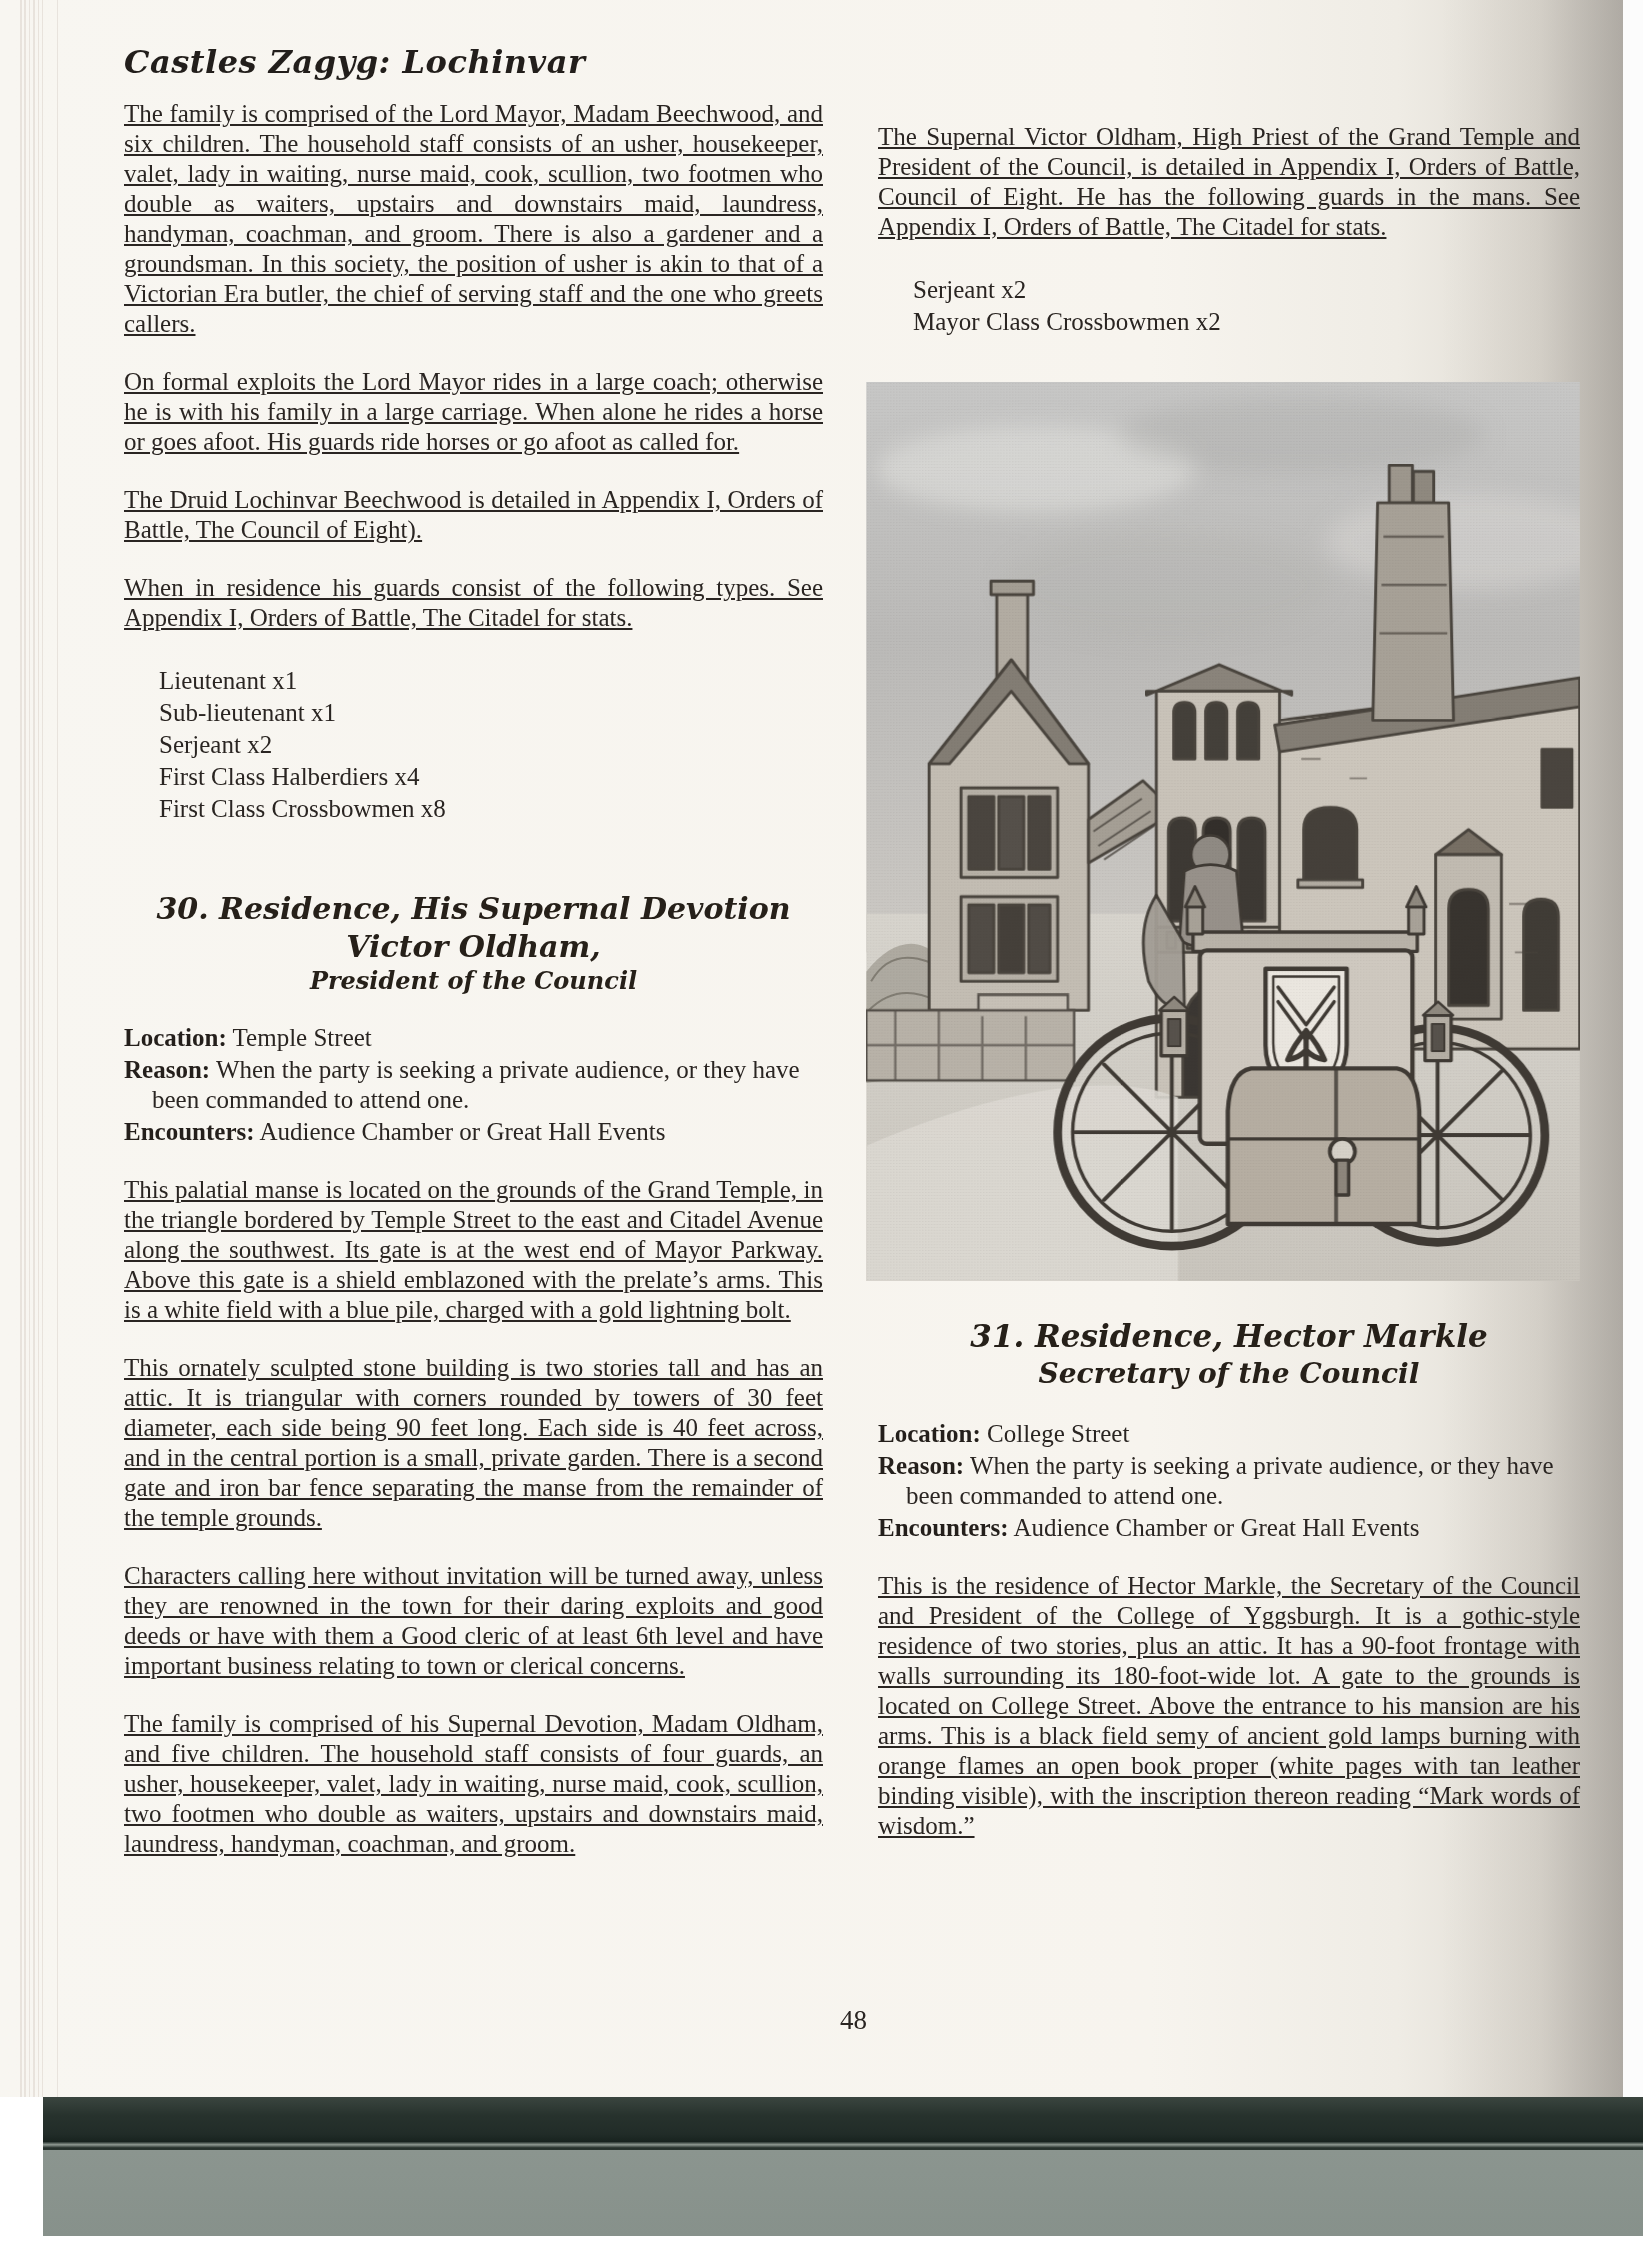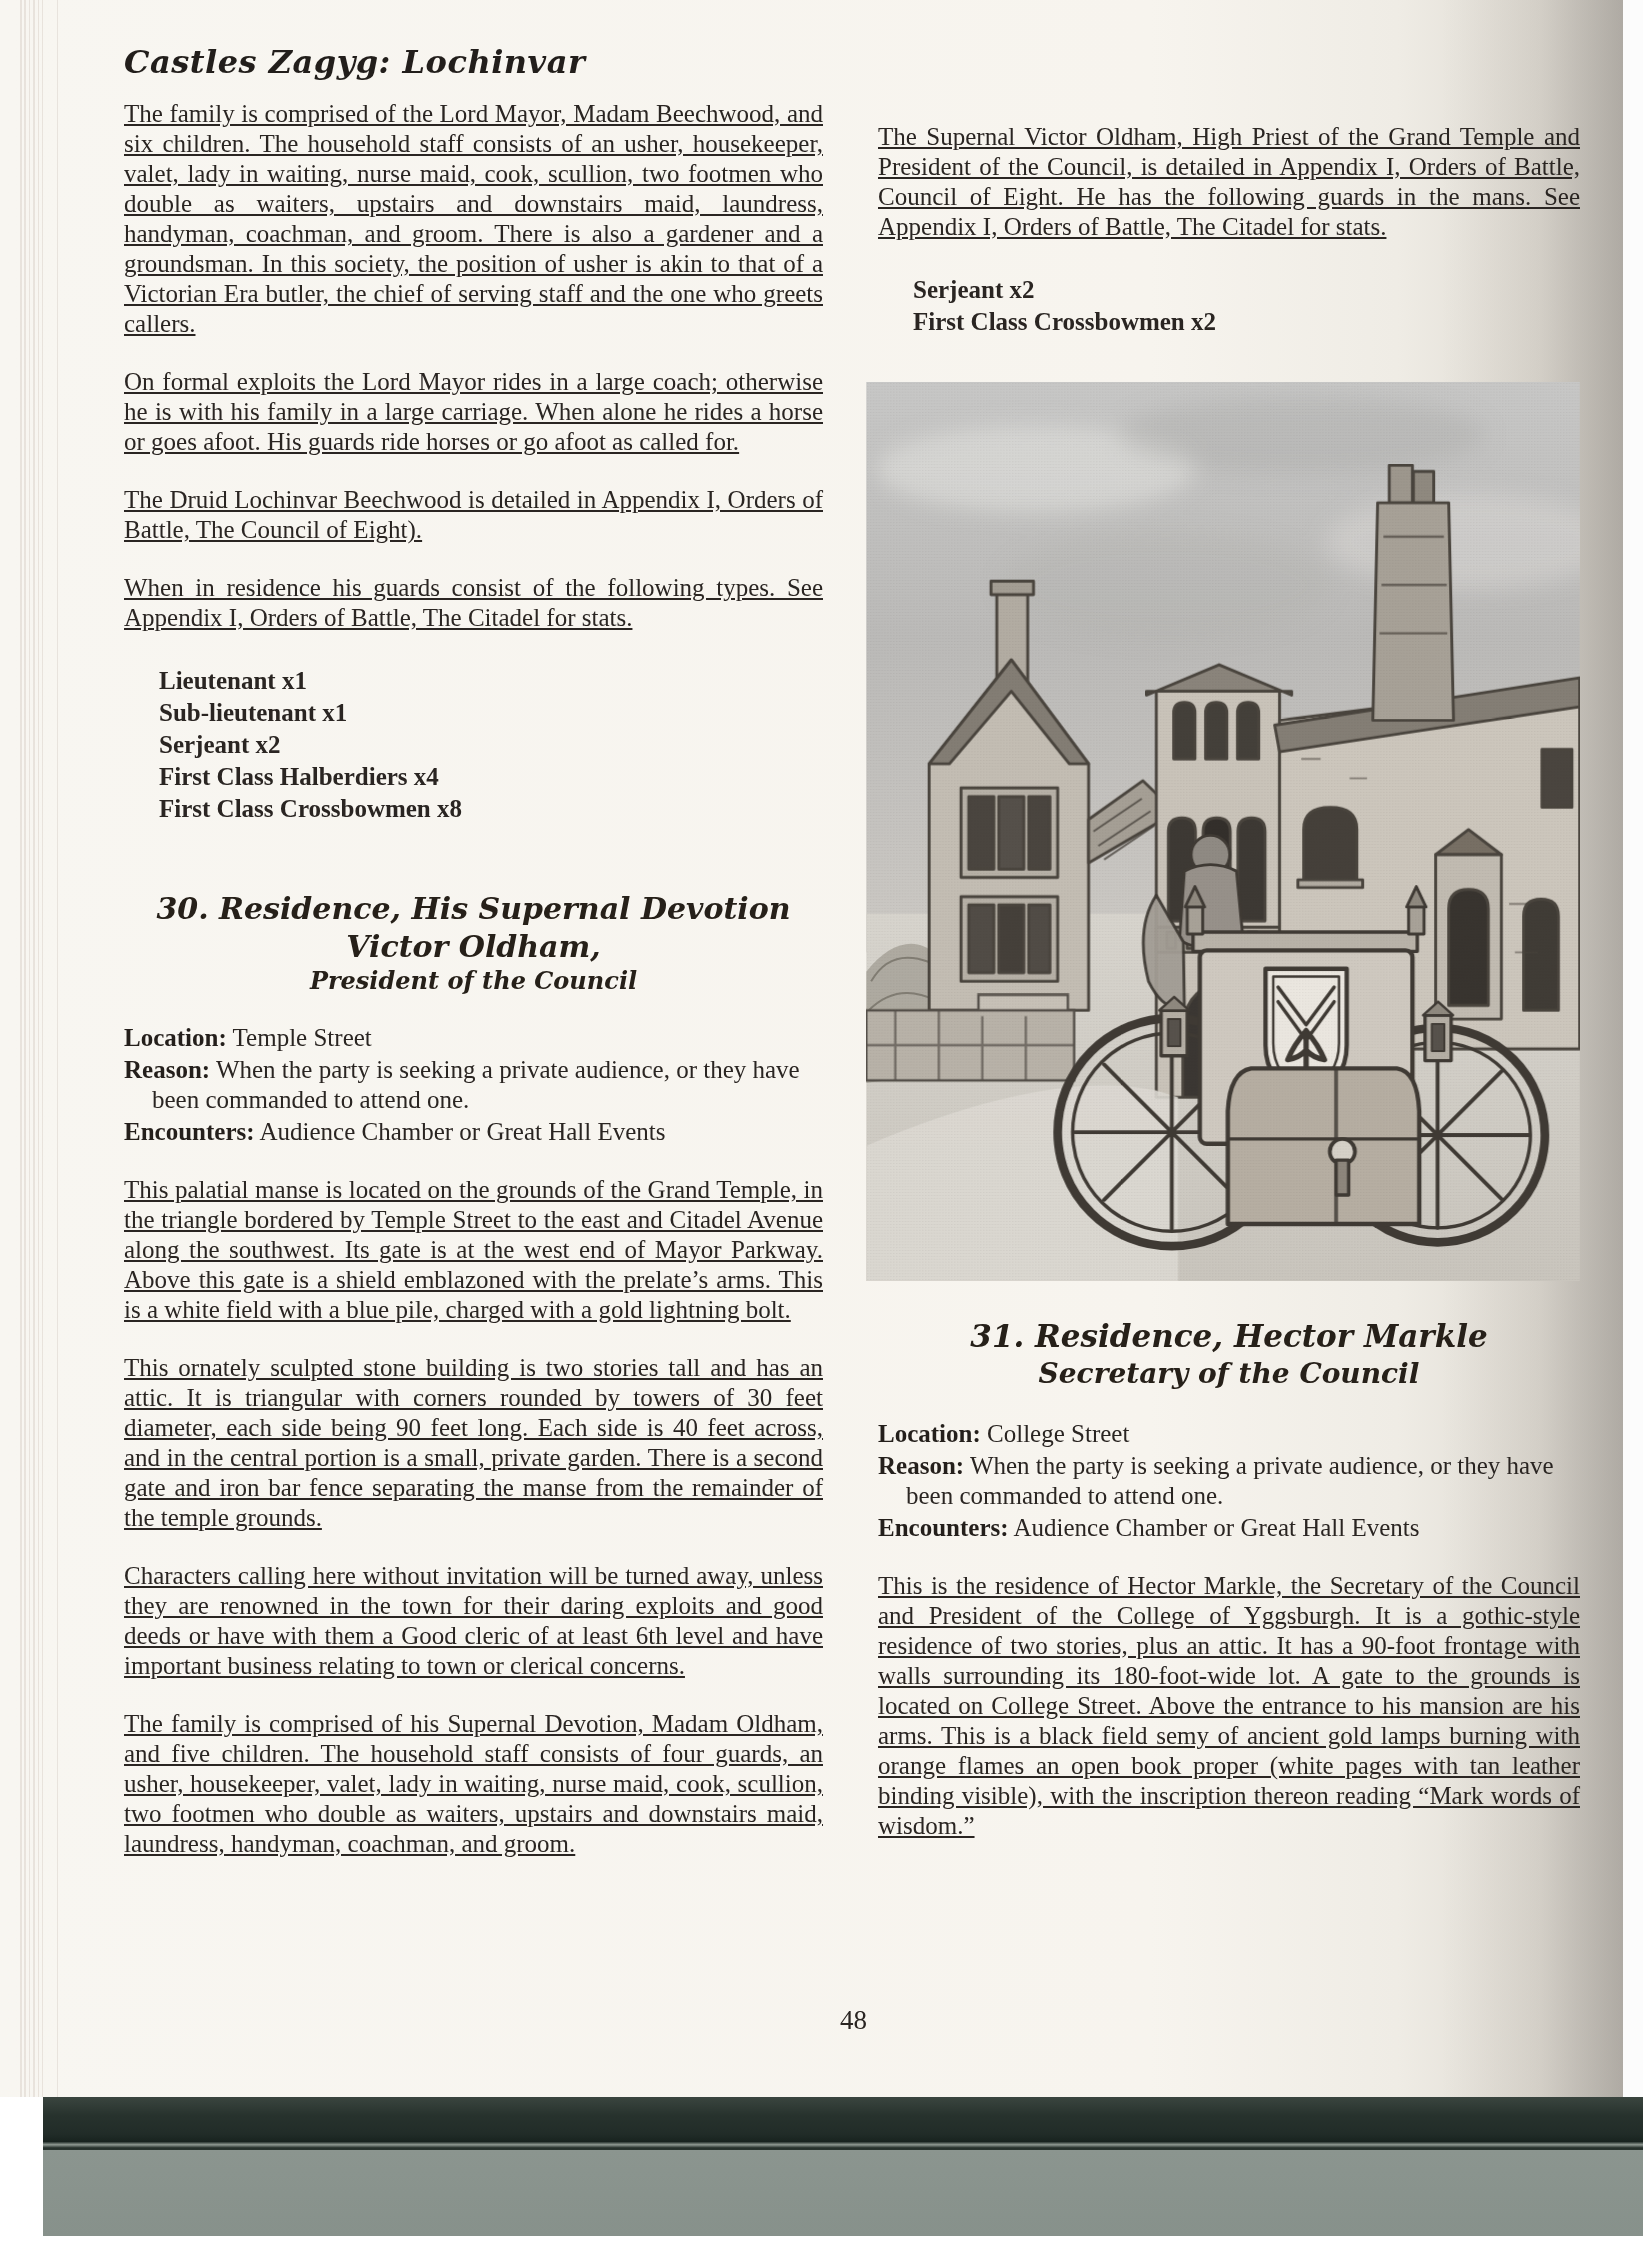--- a/index.html
+++ b/index.html
@@ -51,21 +51,21 @@
     font-family:"DejaVu Serif", serif;font-weight:bold;font-style:italic;
     font-size:32px;line-height:39px;color:#221e1b;letter-spacing:0.5px;
   }
   .para{
     font-size:25px;line-height:30px;text-align:justify;margin:28px 0 0 0;
     color:#2a2522;
     text-decoration:underline;
   }
   .para.first{margin-top:17.4px;}
   .col-right .para.first{margin-top:0;}
-  .guard-list{margin:32px 0 0 35px;font-weight:bold;}
+  .guard-list{margin:32px 0 0 35px;}
   .guard-item{font-size:25px;line-height:32px;}
   .section-heading{margin-top:64px;text-align:center;font-family:"DejaVu Serif", serif;
     font-weight:bold;font-style:italic;color:#262019;}
   .hline-1{font-size:30px;line-height:39px;}
   .hline-2{font-size:30px;line-height:37px;}
   .hline-3{font-size:24px;line-height:31px;}
   .section-heading-31{margin-top:35px;}
   .section-heading-31 .hline-1{font-size:31px;line-height:40px;}
   .section-heading-31 .hline-2{font-size:28px;line-height:36px;}
   .section-heading-31 .hline-3{font-size:28px;line-height:36px;}
@@ -129,21 +129,21 @@
   <p class="para">This ornately sculpted stone building is two stories tall and has an attic. It is triangular with corners rounded by towers of 30 feet diameter, each side being 90 feet long. Each side is 40 feet across, and in the central portion is a small, private garden. There is a second gate and iron bar fence separating the manse from the remainder of the temple grounds.</p>
   <p class="para">Characters calling here without invitation will be turned away, unless they are renowned in the town for their daring exploits and good deeds or have with them a Good cleric of at least 6th level and have important business relating to town or clerical concerns.</p>
   <p class="para">The family is comprised of his Supernal Devotion, Madam Oldham, and five children. The household staff consists of four guards, an usher, housekeeper, valet, lady in waiting, nurse maid, cook, scullion, two footmen who double as waiters, upstairs and downstairs maid, laundress, handyman, coachman, and groom.</p>
 </div>
 
 <div class="col col-right">
   <p class="para">The Supernal Victor Oldham, High Priest of the Grand Temple and President of the Council, is detailed in Appendix I, Orders of Battle, Council of Eight. He has the following guards in the mans. See Appendix I, Orders of Battle, The Citadel for stats.</p>
 
   <div class="guard-list">
     <div class="guard-item">Serjeant x2</div>
-    <div class="guard-item">First Class Crossbowmen x2</div>
+    <div class="guard-item">Mayor Class Crossbowmen x2</div>
   </div>
 
   <div class="illustration-wrap">
     <svg viewBox="0 0 1476 1860" xmlns="http://www.w3.org/2000/svg">
       <defs>
         <linearGradient id="sky" x1="0" y1="0" x2="0" y2="1">
           <stop offset="0" stop-color="#c7c7c6"></stop>
           <stop offset="0.45" stop-color="#bbbab8"></stop>
           <stop offset="1" stop-color="#ccc9c4"></stop>
         </linearGradient>

